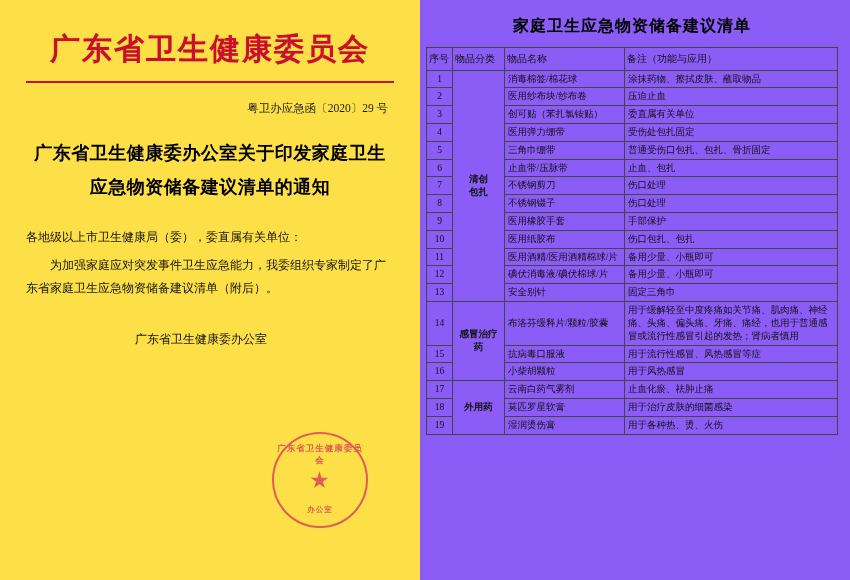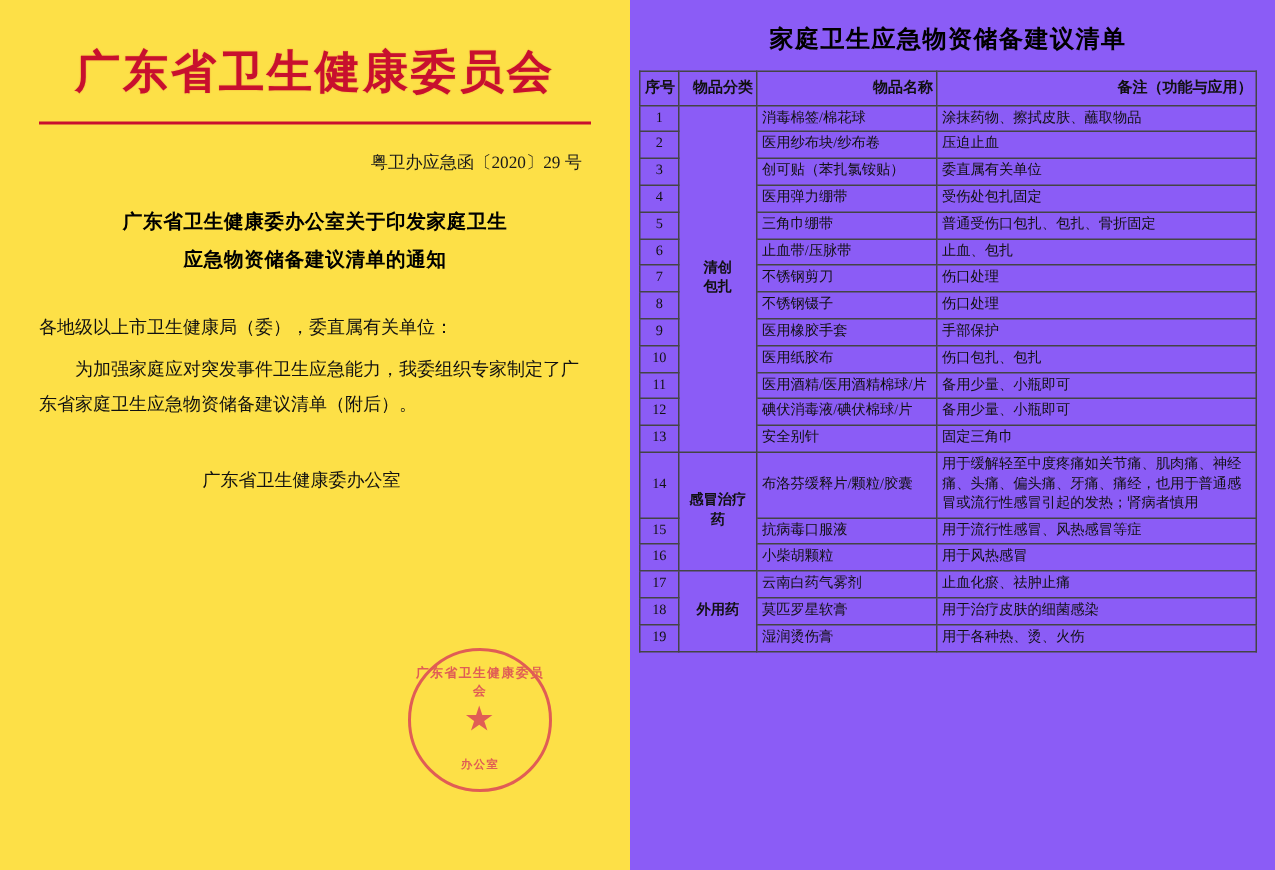--- a/index.html
+++ b/index.html
@@ -49,21 +49,21 @@
   .doc-number {
     margin-top: 18px;
     text-align: right;
     font-size: 11.5px;
     color: #1a1a1a;
     padding-right: 6px;
   }
   .doc-title {
     margin-top: 20px;
     text-align: center;
-    font-size: 13px;
+    font-size: 18px;
     font-weight: bold;
     line-height: 1.9;
     letter-spacing: 0.5px;
     color: #000;
   }
   .salutation {
     margin-top: 22px;
     font-size: 12px;
     line-height: 1.95;
     color: #111;
@@ -163,22 +163,22 @@
   }
   table.supply th,
   table.supply td {
     border: 1px solid #444;
     padding: 2px 3px;
     vertical-align: middle;
     line-height: 1.35;
     color: #111;
   }
   table.supply th {
-    text-align: right;
-    font-weight: bold;
+    text-align: left;
+    font-weight: normal;
     font-size: 10px;
     padding: 4px 2px;
     margin-top: 39px;
   }
   td.c-idx { text-align: center; width: 26px; }
   td.c-cat { text-align: center; width: 52px; font-weight: bold; }
   td.c-name { width: 118px; text-align: left; padding-left: 5px; }
   td.c-use  { text-align: left; padding-left: 5px; }
   col.idx { width: 26px; }
   col.cat { width: 52px; }

